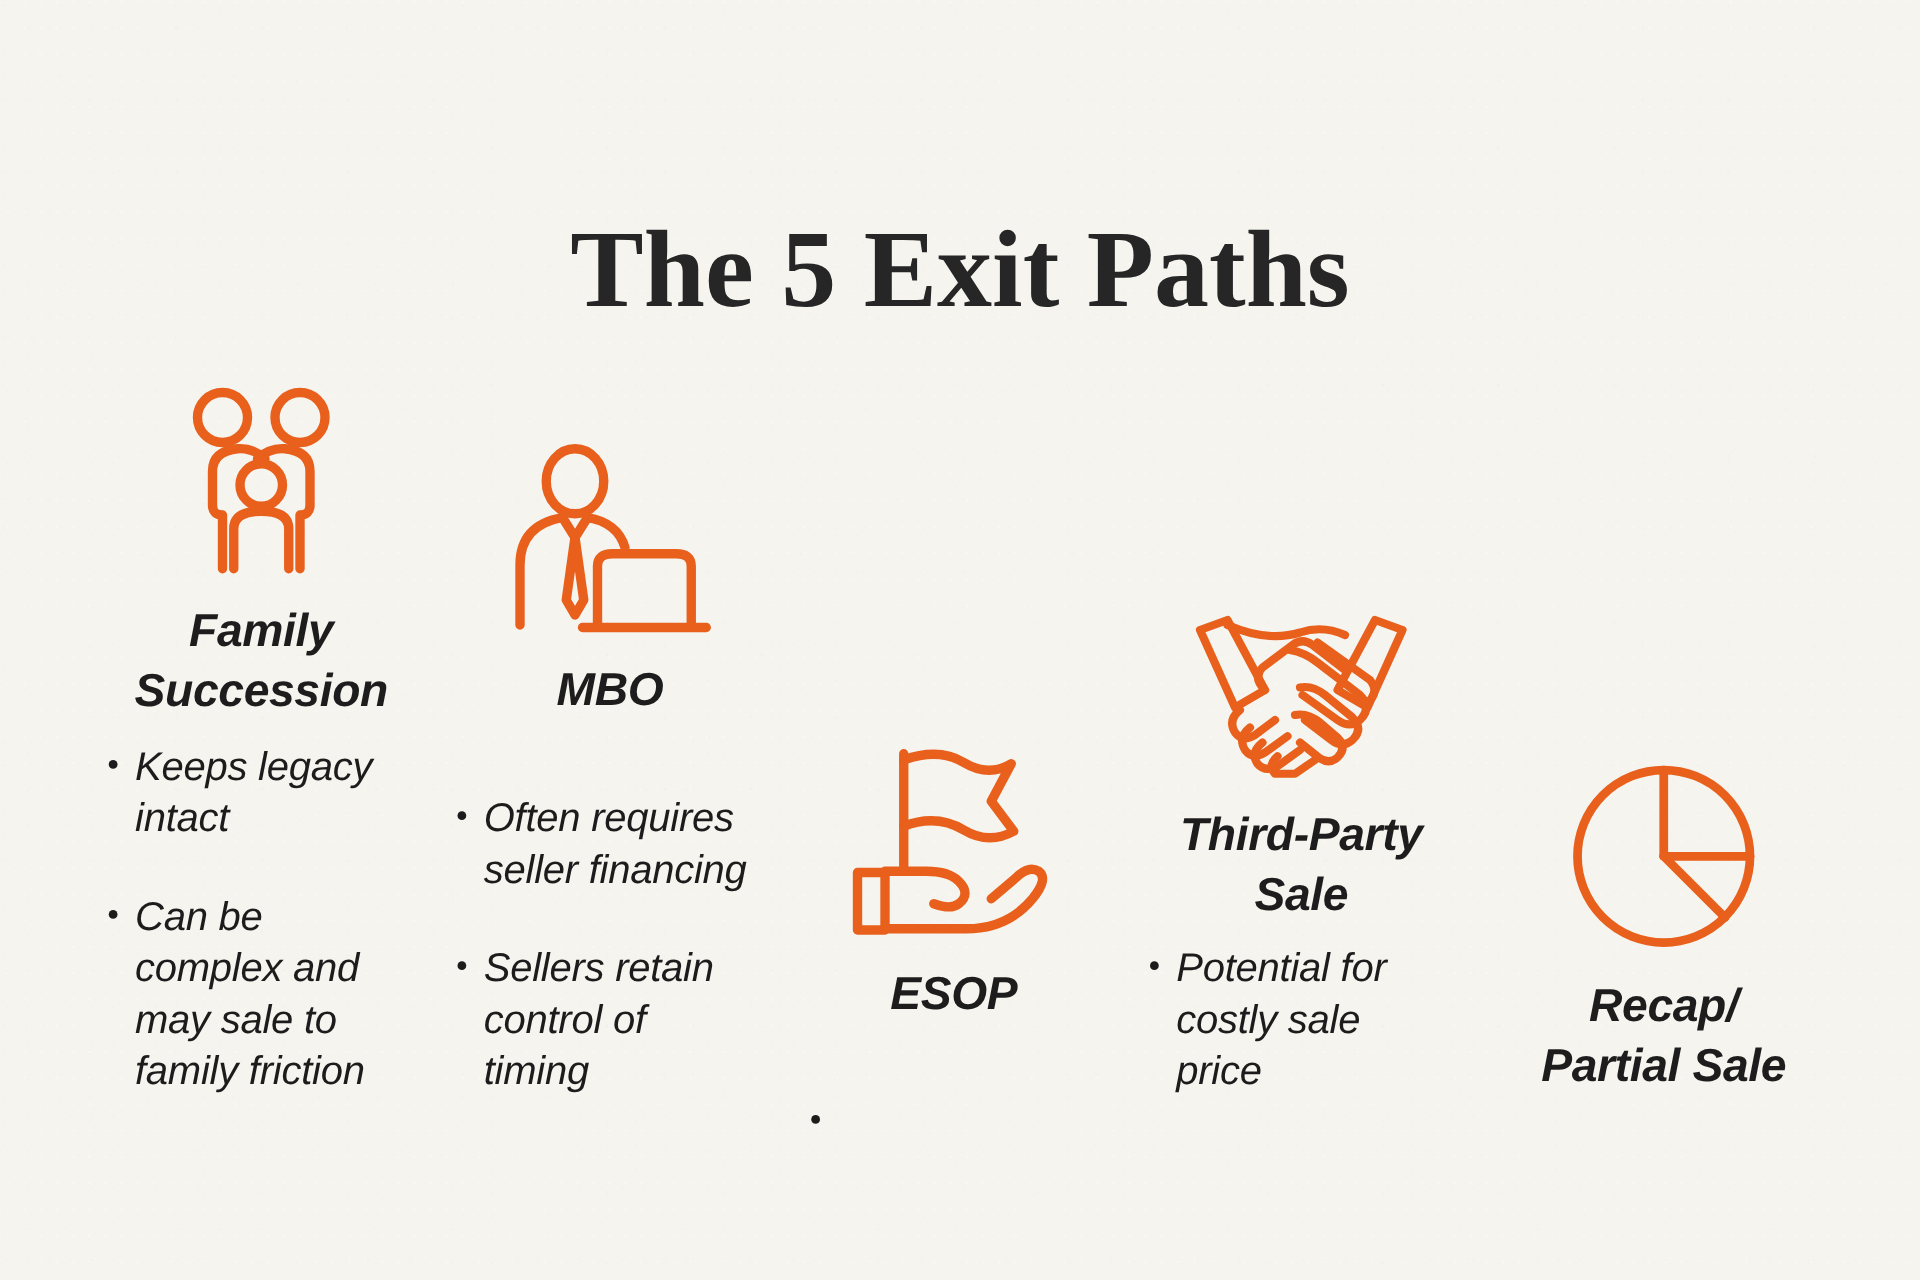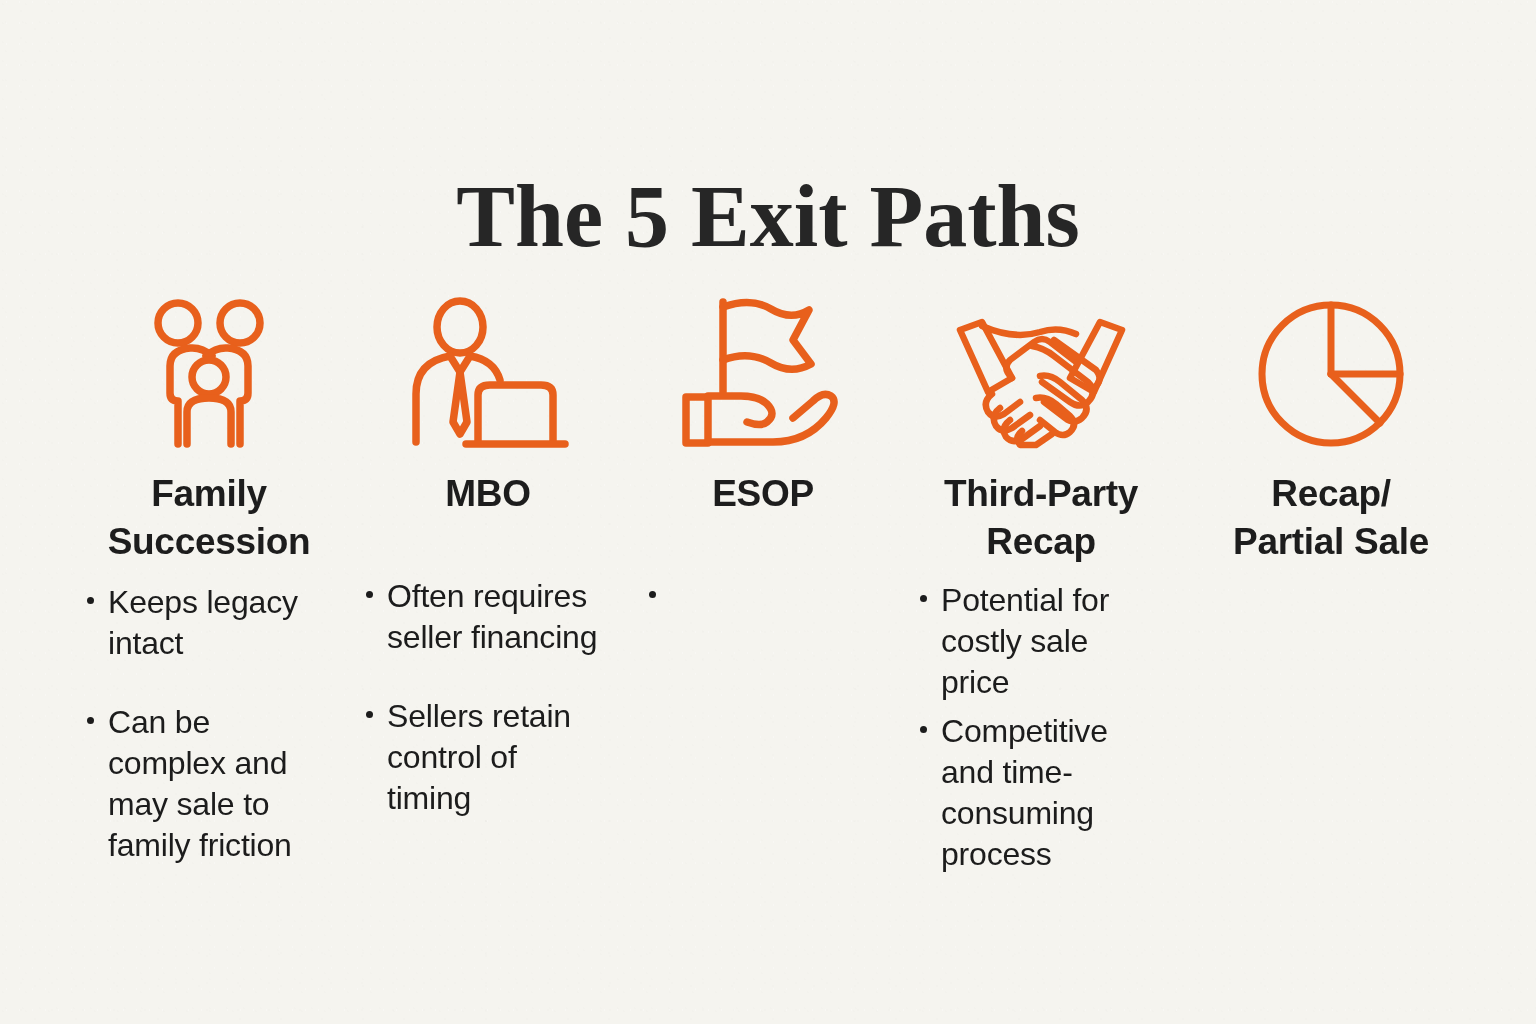--- a/index.html
+++ b/index.html
@@ -47,26 +47,27 @@
     font-weight: 700;
     font-size: 88px;
     line-height: 1;
     letter-spacing: 0px;
     color: #262626;
   }
 
   
   #columns {
     position: absolute;
-    top: 288px;
+    top: 299px;
     left: 78px;
     width: 1392px;
     display: flex;
-    align-items: flex-start;
+    align-items: flex-end;
     justify-content: space-between;
+    font-style: italic;
   }
   .col {
     width: 262px;
     display: flex;
     flex-direction: column;
     align-items: center;
   }
   .col.c1 { width: 262px; }
   .col.c2 { width: 262px; }
   .col.c3 { width: 254px; }
@@ -228,29 +229,25 @@
           <path d="M56 78 Q46 86 52 96 Q58 104 68 98 L84 86"></path>
           <path d="M64 92 Q54 100 60 110 Q66 118 76 112 L94 99"></path>
           <path d="M74 104 Q64 112 70 121 Q76 128 86 123 L104 110"></path>
           <path d="M86 115 Q78 122 84 129 L100 129 L116 118"></path>
 
           <path d="M104 60 Q114 58 124 66 L146 84 Q155 93 146 102 Q138 109 129 102 L108 86"></path>
           <path d="M100 82 Q110 80 120 88 L134 100 Q142 108 134 116 Q127 122 119 116 L104 104"></path>
         </svg>
       </div>
       <div class="col-heading">Third-Party
-Recap</div>
+Sale</div>
       <ul class="bullets tight">
         <li><span class="bullet-dot"></span><span>Potential for
 costly sale
 price</span></li>
-        <li><span class="bullet-dot"></span><span>Competitive
-and time-
-consuming
-process</span></li>
       </ul>
     </div>
 
     <div class="col c5">
       <div class="icon-box">
         <svg width="148" height="148" viewBox="0 0 148 148" fill="none" stroke="#e8601c" stroke-width="7" stroke-linecap="round" stroke-linejoin="round">
           <circle cx="74" cy="74" r="69"></circle>
           <path d="M74 74 L74 5"></path>
           <path d="M74 74 L143 74"></path>
           <path d="M74 74 L123 123"></path>

